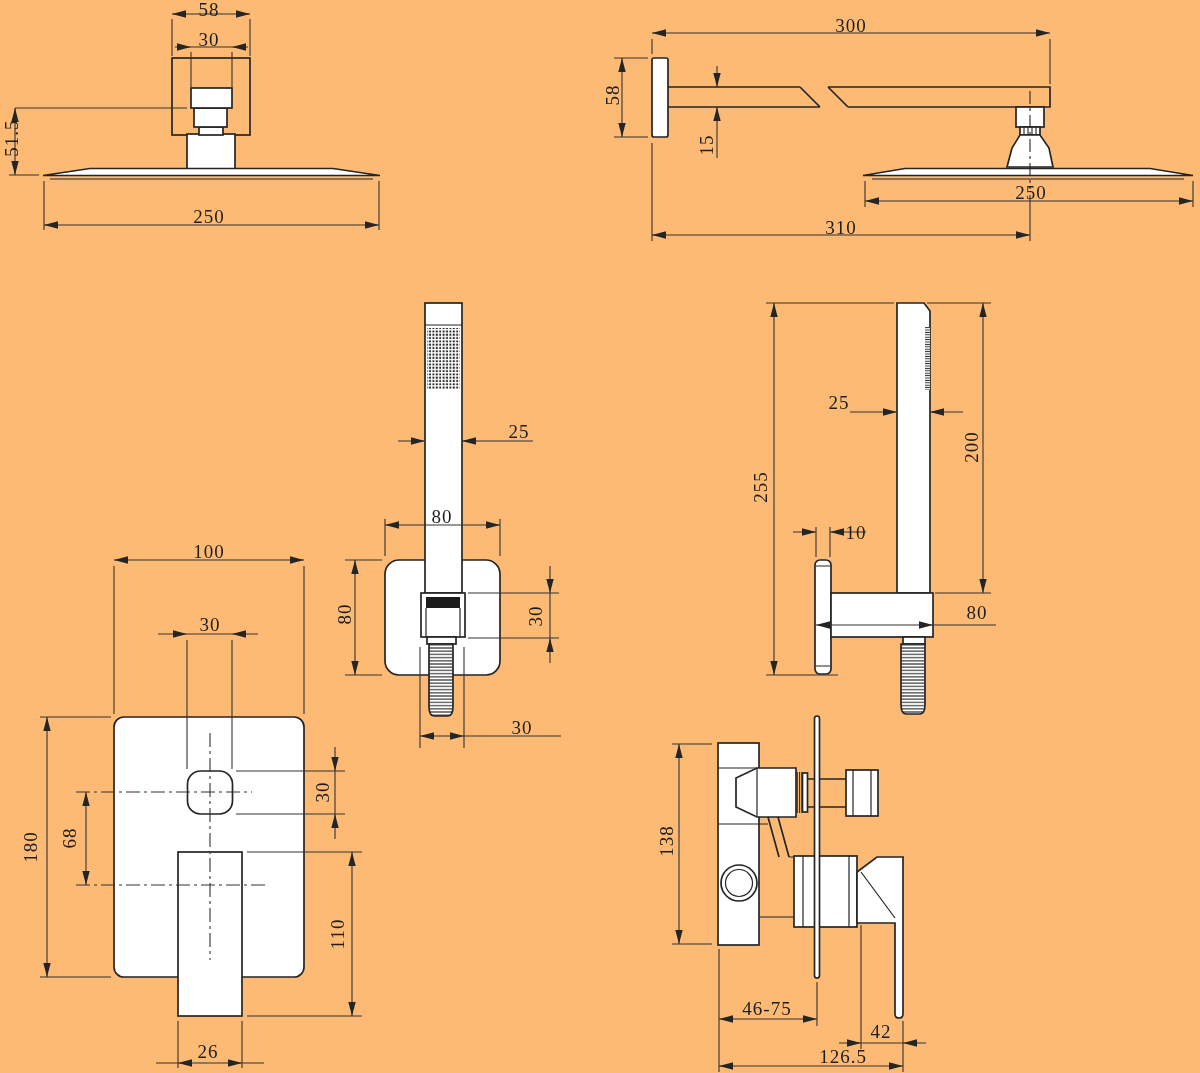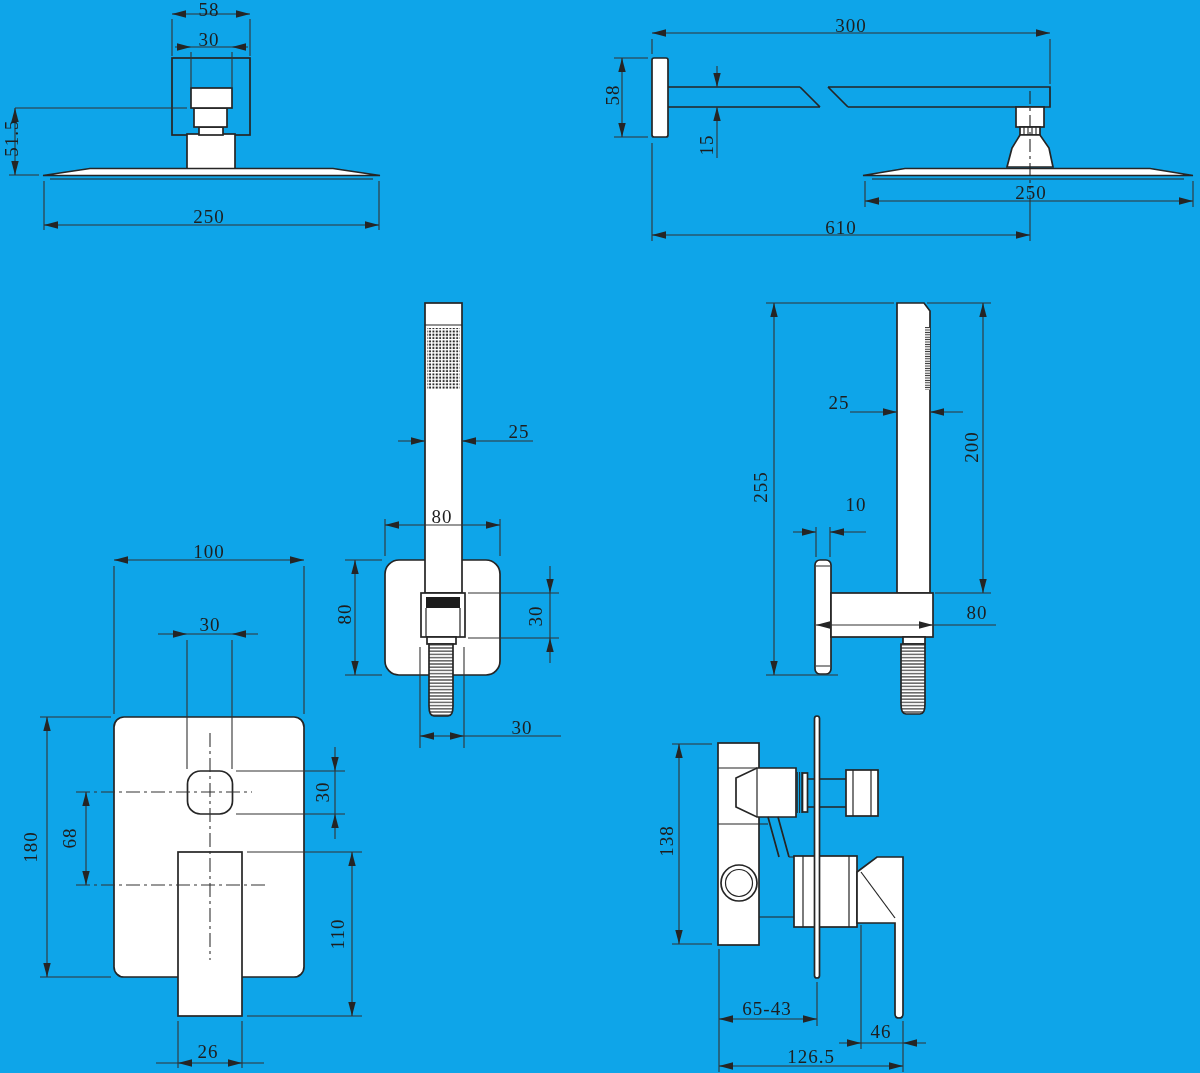--- a/index.html
+++ b/index.html
@@ -1,17 +1,17 @@
 <!DOCTYPE html>
 <html><head>
 <meta charset="utf-8">
 <style>
   html,body{margin:0;padding:0;background:#e8e8e8;}
   .stage{
-    position:relative;width:1200px;height:1073px;background:#0ea5e9;
+    position:relative;width:1200px;height:1073px;background:#fdba74;
     overflow:hidden;font-family:"Liberation Serif",serif;
   }
   .stage svg{position:absolute;left:0;top:0;}
   .lbl{
     position:absolute;transform:translate(-50%,-50%);
     font-family:"Liberation Serif",serif;font-size:19px;color:#1e1e1e;
     letter-spacing:1px;white-space:nowrap;line-height:1;
   }
   .lbl.rot{transform:translate(-50%,-50%) rotate(-90deg);}
 </style>
@@ -255,40 +255,40 @@
 
   <span class="lbl" style="left:209px;top:9px">58</span>
   <span class="lbl" style="left:209px;top:39px">30</span>
   <span class="lbl rot" style="left:11px;top:138px">51.5</span>
   <span class="lbl" style="left:209px;top:216px">250</span>
 
   <span class="lbl" style="left:851px;top:25px">300</span>
   <span class="lbl rot" style="left:612px;top:95px">58</span>
   <span class="lbl rot" style="left:706px;top:145px">15</span>
   <span class="lbl" style="left:1031px;top:192px">250</span>
-  <span class="lbl" style="left:841px;top:227px">610</span>
+  <span class="lbl" style="left:841px;top:227px">310</span>
 
   <span class="lbl" style="left:519px;top:431px">25</span>
   <span class="lbl" style="left:442px;top:516px">80</span>
   <span class="lbl rot" style="left:344px;top:614px">80</span>
   <span class="lbl rot" style="left:535px;top:616px">30</span>
   <span class="lbl" style="left:522px;top:727px">30</span>
 
   <span class="lbl rot" style="left:760px;top:487px">255</span>
   <span class="lbl" style="left:839px;top:402px">25</span>
   <span class="lbl rot" style="left:971px;top:447px">200</span>
-  <span class="lbl" style="left:856px;top:504px">10</span>
+  <span class="lbl" style="left:856px;top:532px">10</span>
   <span class="lbl" style="left:977px;top:612px">80</span>
 
   <span class="lbl" style="left:209px;top:551px">100</span>
   <span class="lbl" style="left:210px;top:624px">30</span>
   <span class="lbl rot" style="left:30px;top:847px">180</span>
   <span class="lbl rot" style="left:69px;top:838px">68</span>
   <span class="lbl rot" style="left:322px;top:792px">30</span>
   <span class="lbl rot" style="left:337px;top:934px">110</span>
   <span class="lbl" style="left:208px;top:1051px">26</span>
 
   <span class="lbl rot" style="left:666px;top:841px">138</span>
-  <span class="lbl" style="left:767px;top:1008px">65-43</span>
-  <span class="lbl" style="left:881px;top:1031px">46</span>
-  <span class="lbl" style="left:811px;top:1056px">126.5</span>
+  <span class="lbl" style="left:767px;top:1008px">46-75</span>
+  <span class="lbl" style="left:881px;top:1031px">42</span>
+  <span class="lbl" style="left:843px;top:1056px">126.5</span>
 
 </div>
 
 </body></html>

